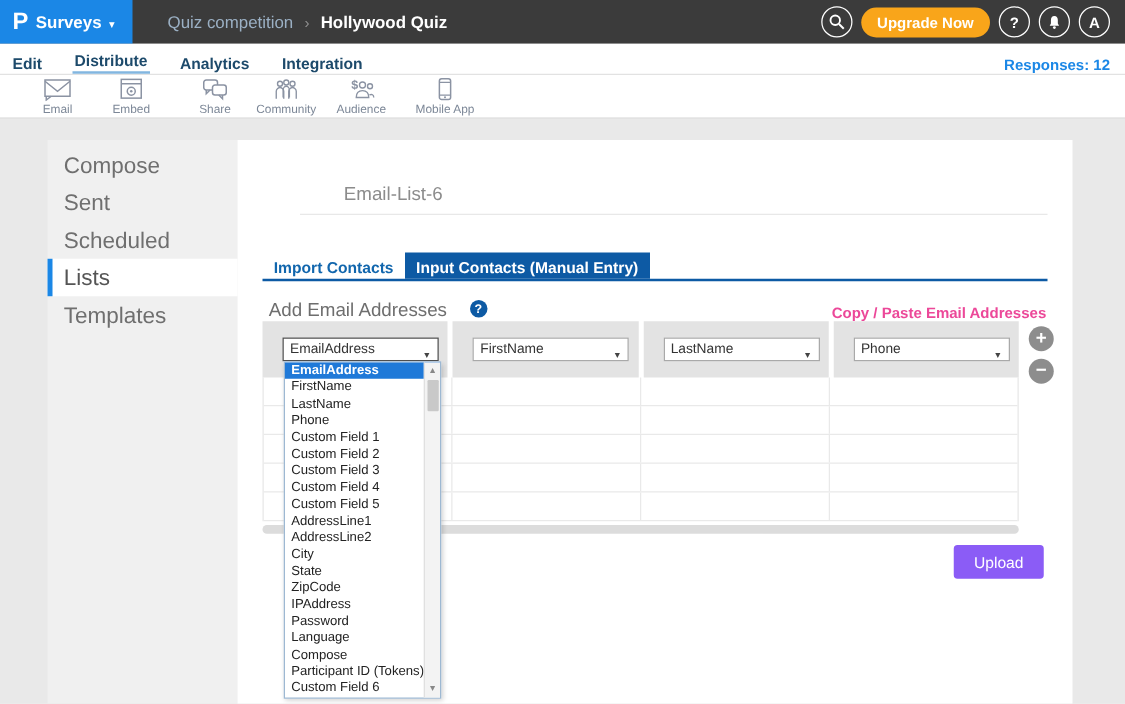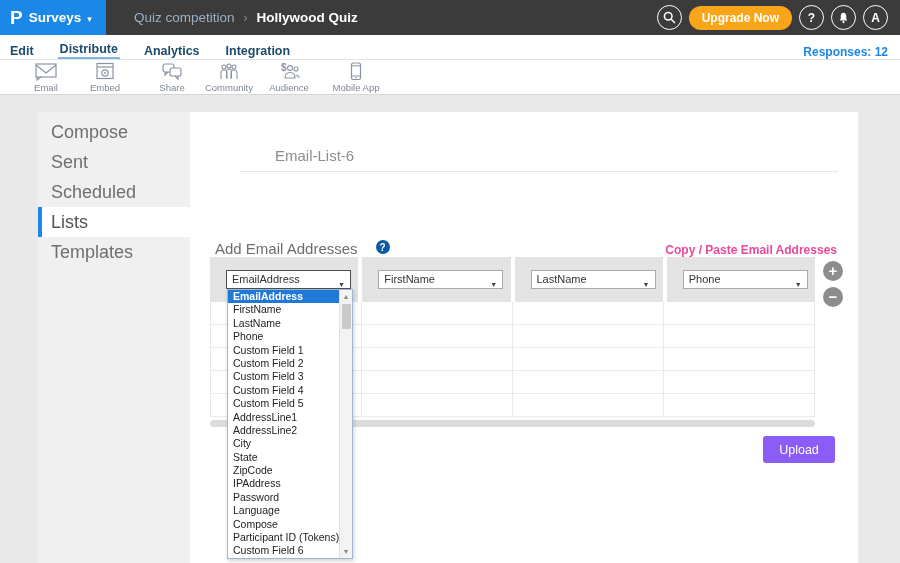--- a/index.html
+++ b/index.html
@@ -225,20 +225,24 @@
       <div class="side-item">Scheduled</div>
       <div class="side-item active">Lists</div>
       <div class="side-item">Templates</div>
     </aside>
 
     <main id="content">
 
       <div class="list-title">Email-List-6</div>
       <div class="title-divider"></div>
 
+      <div class="tabbar">
+        <div class="tab">Import Contacts</div>
+        <div class="tab active">Input Contacts (Manual Entry)</div>
+      </div>
 
       <div class="section-heading">
         <span>Add Email Addresses</span>
         <span class="help-icon">?</span>
       </div>
       <div class="copy-paste-link">Copy / Paste Email Addresses</div>
 
       <div class="contact-table">
         <div class="thead">
           <div class="hcell">

